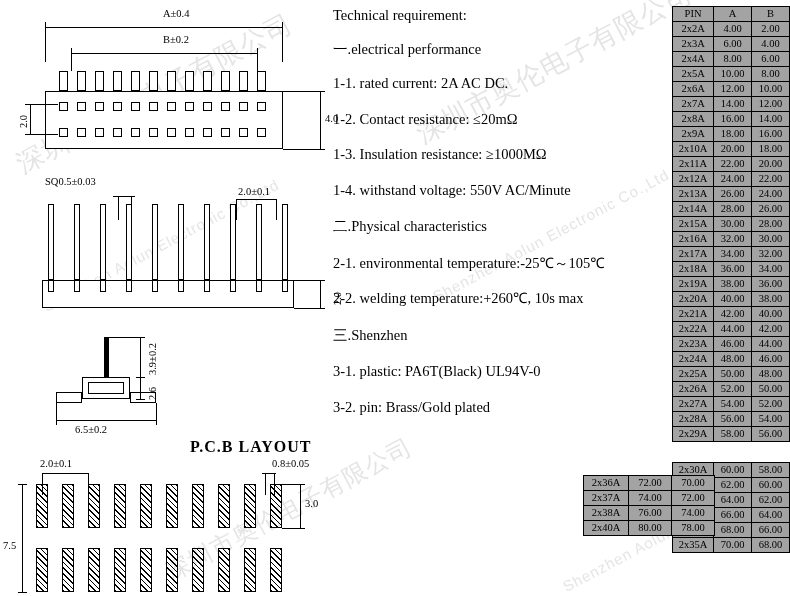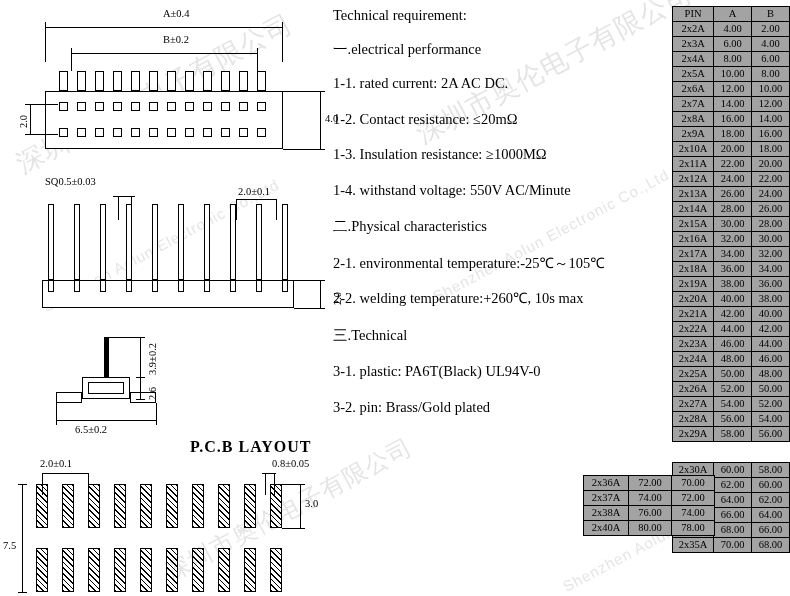--- a/index.html
+++ b/index.html
@@ -285,21 +285,21 @@
   <div class="spec">
     <div class="line blk" style="margin-bottom:19px;">Technical requirement:</div>
     <div class="line" style="margin-bottom:20px;">一.electrical performance</div>
     <div class="line" style="margin-bottom:21px;">1-1. rated current: 2A AC DC.</div>
     <div class="line" style="margin-bottom:21px;">1-2. Contact resistance: ≤20mΩ</div>
     <div class="line" style="margin-bottom:21px;">1-3. Insulation resistance: ≥1000MΩ</div>
     <div class="line" style="margin-bottom:22px;">1-4. withstand voltage: 550V AC/Minute</div>
     <div class="line" style="margin-bottom:22px;">二.Physical characteristics</div>
     <div class="line" style="margin-bottom:21px;">2-1. environmental temperature:-25℃～105℃</div>
     <div class="line" style="margin-bottom:22px;">2-2. welding temperature:+260℃, 10s max</div>
-    <div class="line" style="margin-bottom:22px;">三.Technical</div>
+    <div class="line" style="margin-bottom:22px;">三.Shenzhen</div>
     <div class="line" style="margin-bottom:21px;">3-1. plastic: PA6T(Black) UL94V-0</div>
     <div class="line">3-2.    pin: Brass/Gold plated</div>
   </div>
 
   <table class="pin" id="tbl-main">
     <thead>
       <tr>
         <th class="c0">PIN</th>
         <th class="c1">A</th>
         <th class="c2">B</th>

